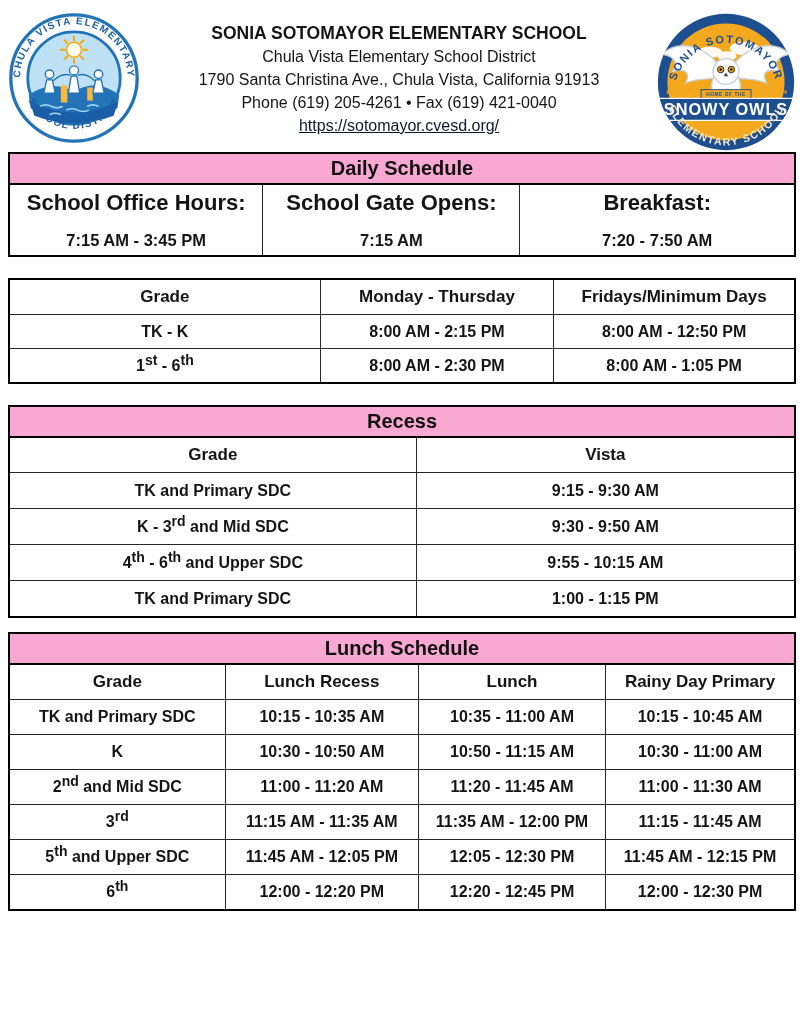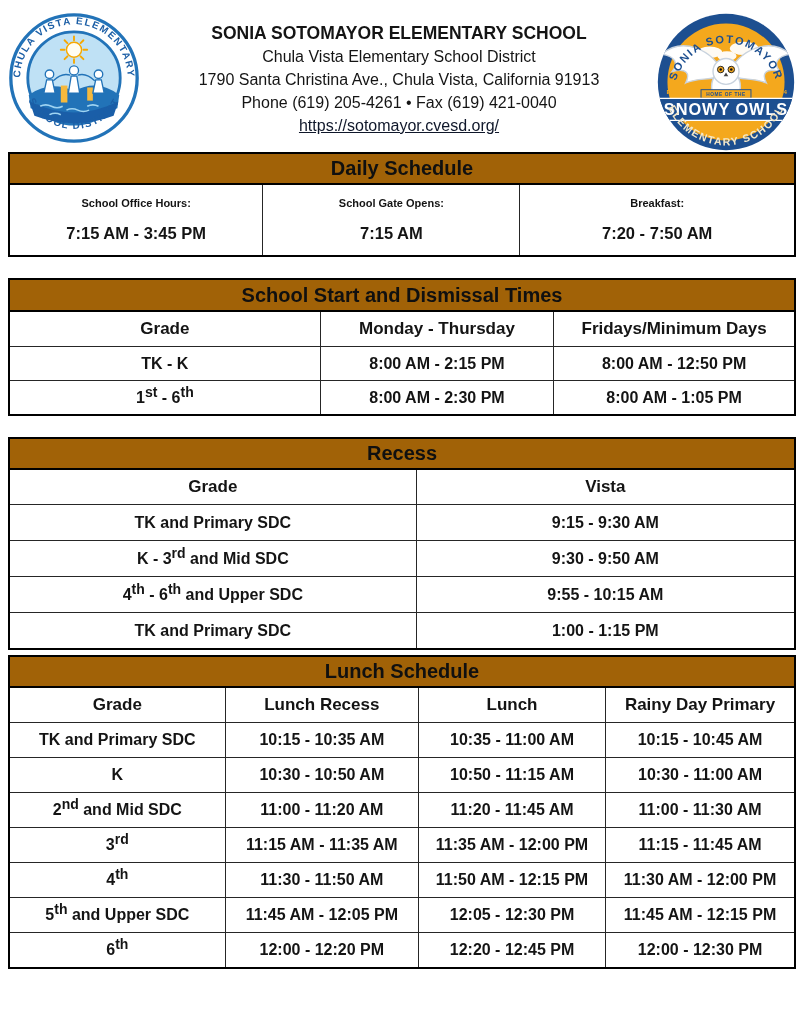--- a/index.html
+++ b/index.html
@@ -22,34 +22,34 @@
   
   main{display:block;padding:0;}
   table.sched{
     width:788px;margin:0 0 21px 8px;
     border-collapse:collapse;table-layout:fixed;
     border:2.5px solid #000;
     text-align:center;font-weight:bold;color:#141414;
   }
   .sched td{border:1.5px solid #262626;padding:0 4px;vertical-align:middle;}
   .sched tr.title td{
-    background:#a16207;font-size:20px;height:29px;
+    background:#f9a8d4;font-size:20px;height:29px;
     border-bottom:2px solid #000;color:#101010;
   }
   .sched tr.colhead td{font-size:17px;height:34px;}
   .sched tr.row td{font-size:16px;}
   .sched sup{font-size:14px;line-height:0;vertical-align:super;}
   
   #table-daily_schedule tr.row td{height:70px;}
-  #table-daily_schedule .lbl{font-size:11px;margin-bottom:15px;}
+  #table-daily_schedule .lbl{font-size:22px;margin-bottom:15px;}
   #table-daily_schedule .val{font-size:16.5px;}
   #table-start_dismissal tr.title td{height:30px;}
   #table-start_dismissal tr.row td{height:33px;}
   #table-recess tr.row td{height:35px;}
-  #table-recess{margin-bottom:5px;padding-left:45px;}
+  #table-recess{margin-bottom:14px;padding-left:45px;}
   #table-lunch tr.row td{height:34px;}
   
   .arcTextBlue{fill:#1c5fa6;font-size:10.5px;font-weight:bold;letter-spacing:1.6px;font-family:"Liberation Sans",sans-serif;}
   .badgeArcTop{fill:#1d4f90;font-size:11.5px;font-weight:bold;letter-spacing:1.8px;font-family:"Liberation Sans",sans-serif;}
   .badgeArcBottom{fill:#f5e9c9;font-size:11px;font-weight:bold;letter-spacing:1.6px;font-family:"Liberation Sans",sans-serif;}
   .badgeBand{fill:#fff;font-size:17px;font-weight:bold;letter-spacing:1px;font-family:"Liberation Sans",sans-serif;}
   .badgeTiny{fill:#1d4f90;font-size:5px;font-weight:bold;letter-spacing:.6px;font-family:"Liberation Sans",sans-serif;}
   .badgeEst{fill:#f4a81d;font-size:6.5px;font-weight:bold;font-family:"Liberation Sans",sans-serif;}
 </style>
 </head>
@@ -189,23 +189,20 @@
           </tr>
         </tbody>
       </table>
       <table class="sched" id="table-start_dismissal">
         <colgroup>
           <col style="width: 39.6%;">
           <col style="width: 29.7%;">
           <col style="width: 30.7%;">
         </colgroup>
         <tbody>
-          <tr class="title">
-            <td colspan="3">School Start and Dismissal Times</td>
-          </tr>
           <tr class="colhead">
             <td>Grade</td>
             <td>Monday - Thursday</td>
             <td>Fridays/Minimum Days</td>
           </tr>
           <tr class="row">
             <td>TK - K</td>
             <td>8:00 AM - 2:15 PM</td>
             <td>8:00 AM - 12:50 PM</td>
           </tr>
@@ -282,26 +279,20 @@
             <td>11:20 - 11:45 AM</td>
             <td>11:00 - 11:30 AM</td>
           </tr>
           <tr class="row">
             <td>3<sup>rd</sup></td>
             <td>11:15 AM - 11:35 AM</td>
             <td>11:35 AM - 12:00 PM</td>
             <td>11:15 - 11:45 AM</td>
           </tr>
           <tr class="row">
-            <td>4<sup>th</sup></td>
-            <td>11:30 - 11:50 AM</td>
-            <td>11:50 AM - 12:15 PM</td>
-            <td>11:30 AM - 12:00 PM</td>
-          </tr>
-          <tr class="row">
             <td>5<sup>th</sup> and Upper SDC</td>
             <td>11:45 AM - 12:05 PM</td>
             <td>12:05 - 12:30 PM</td>
             <td>11:45 AM - 12:15 PM</td>
           </tr>
           <tr class="row">
             <td>6<sup>th</sup></td>
             <td>12:00 - 12:20 PM</td>
             <td>12:20 - 12:45 PM</td>
             <td>12:00 - 12:30 PM</td>

